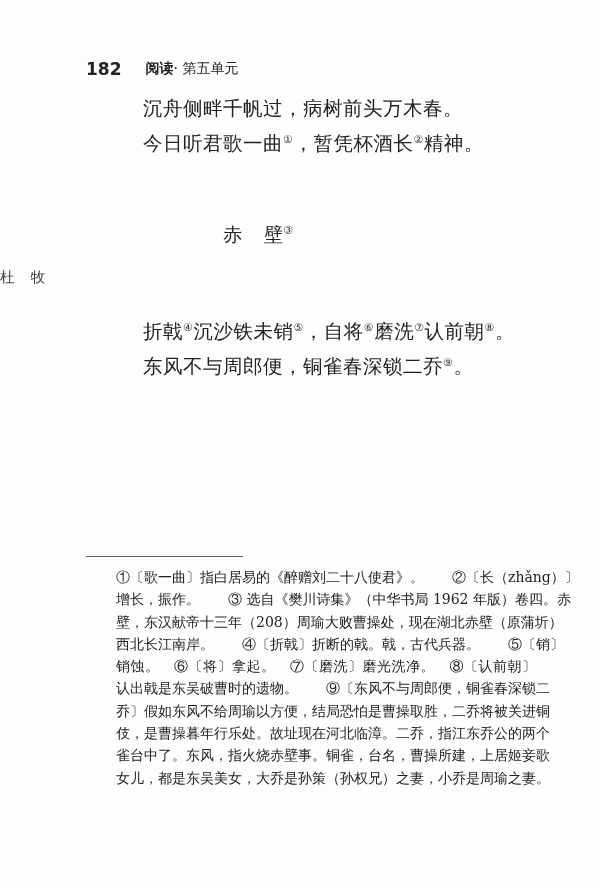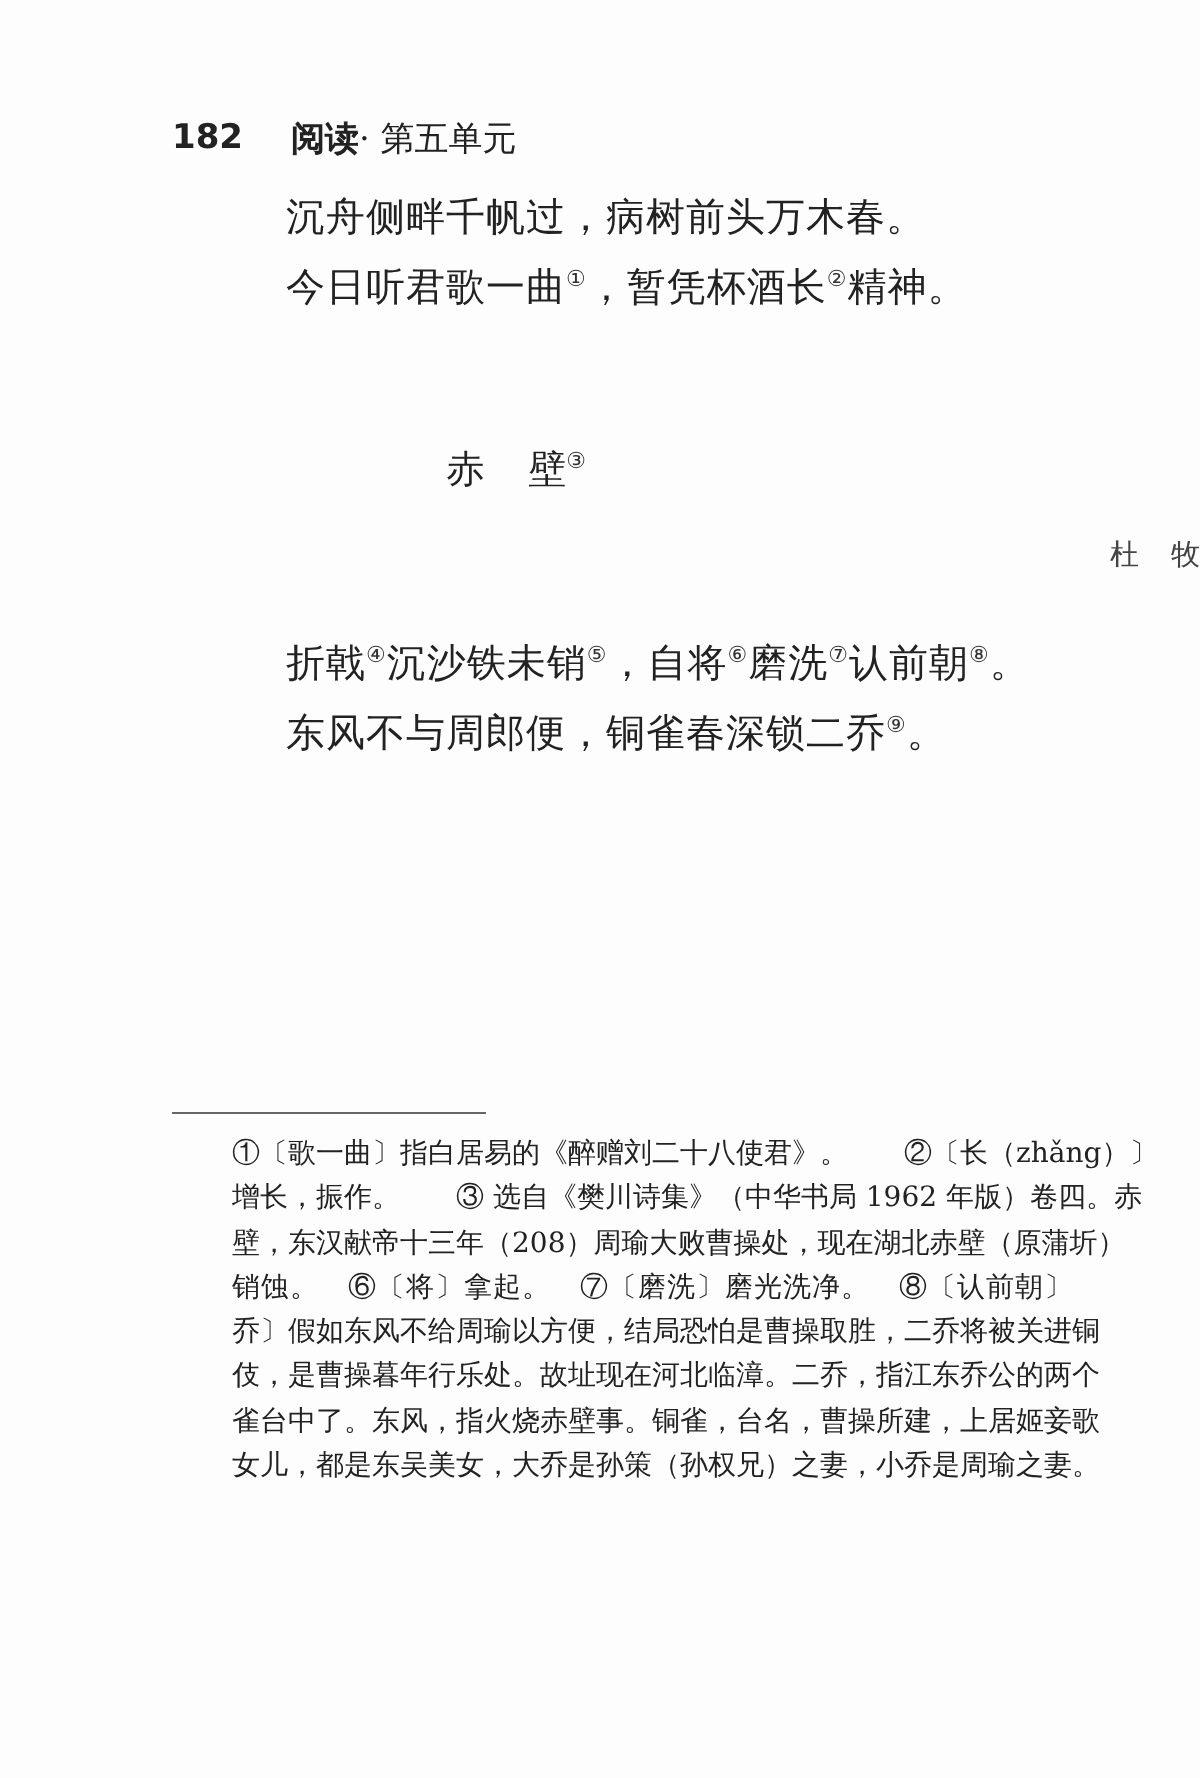--- a/index.html
+++ b/index.html
@@ -2,29 +2,29 @@
 <html><head>
   <meta charset="utf-8">
   <style>
     html, body { margin: 0; padding: 0; }
     body {
       width: 600px; height: 889px; background: #fdfdfd; position: relative; overflow: hidden;
       font-family: "DejaVu Serif", "Liberation Serif", serif; color: #1e1e1e;
     }
     .running-head { position: absolute; left: 86px; top: 58px; height: 22px; display: flex; align-items: center; }
     .page-num { font-family: "DejaVu Sans", "Liberation Sans", sans-serif; font-weight: bold; font-size: 17px; color: #222; letter-spacing: 0; }
-    .section-label { margin-left: 24px; font-size: 17px; color: #222; }
+    .section-label { margin-left: 24px; font-size: 14px; color: #222; }
     .section-label .bold { font-family: "DejaVu Sans", "Liberation Sans", sans-serif; font-weight: bold; }
 
     .verse { position: absolute; left: 143px; font-size: 19.5px; letter-spacing: 0.5px; white-space: nowrap; color: #222; }
     sup.n { font-size: 11px; vertical-align: 7px; color: #333; }
 
     .poem-title { position: absolute; left: 0; width: 516px; top: 222px; text-align: center; font-family: "DejaVu Sans", "Liberation Sans", sans-serif; font-size: 19px; color: #222; }
     .poem-title .gap { display: inline-block; width: 22px; }
-    .poem-author { position: absolute; left: 0; width: 600px; top: 268px; text-align: right; font-size: 14.5px; color: #444; }
+    .poem-author { position: absolute; left: 0; width: 600px; top: 268px; text-align: left; font-size: 14.5px; color: #444; }
     .poem-author .gap { display: inline-block; width: 16px; }
 
     .divider { position: absolute; left: 86px; top: 556px; width: 157px; height: 1px; background: #666; }
 
     .notes { position: absolute; left: 116px; top: 566px; width: 420px; font-size: 14px; line-height: 22.3px; color: #222; }
     .notes .line { white-space: nowrap; text-align: justify; text-align-last: justify; }
     .notes .line.last { text-align-last: left; }
   </style>
 </head>
 <body>
@@ -56,18 +56,20 @@
 <div class="verse" style="top:353px;">
   <span>东风不与周郎便，铜雀春深锁二乔</span><sup class="n">⑨</sup><span>。</span>
 </div>
 
 <div class="divider"></div>
 
 <div class="notes">
   <div class="line">①〔歌一曲〕指白居易的《醉赠刘二十八使君》。　　②〔长（zhǎng）〕</div>
   <div class="line">增长，振作。　　③ 选自《樊川诗集》（中华书局 1962 年版）卷四。赤</div>
   <div class="line">壁，东汉献帝十三年（208）周瑜大败曹操处，现在湖北赤壁（原蒲圻）</div>
+  <div class="line">西北长江南岸。　　④〔折戟〕折断的戟。戟，古代兵器。　　⑤〔销〕</div>
   <div class="line">销蚀。　⑥〔将〕拿起。　⑦〔磨洗〕磨光洗净。　⑧〔认前朝〕</div>
+  <div class="line">认出戟是东吴破曹时的遗物。　　⑨〔东风不与周郎便，铜雀春深锁二</div>
   <div class="line">乔〕假如东风不给周瑜以方便，结局恐怕是曹操取胜，二乔将被关进铜</div>
   <div class="line">伎，是曹操暮年行乐处。故址现在河北临漳。二乔，指江东乔公的两个</div>
   <div class="line">雀台中了。东风，指火烧赤壁事。铜雀，台名，曹操所建，上居姬妾歌</div>
   <div class="line last">女儿，都是东吴美女，大乔是孙策（孙权兄）之妻，小乔是周瑜之妻。</div>
 </div>
 
 </body></html>

